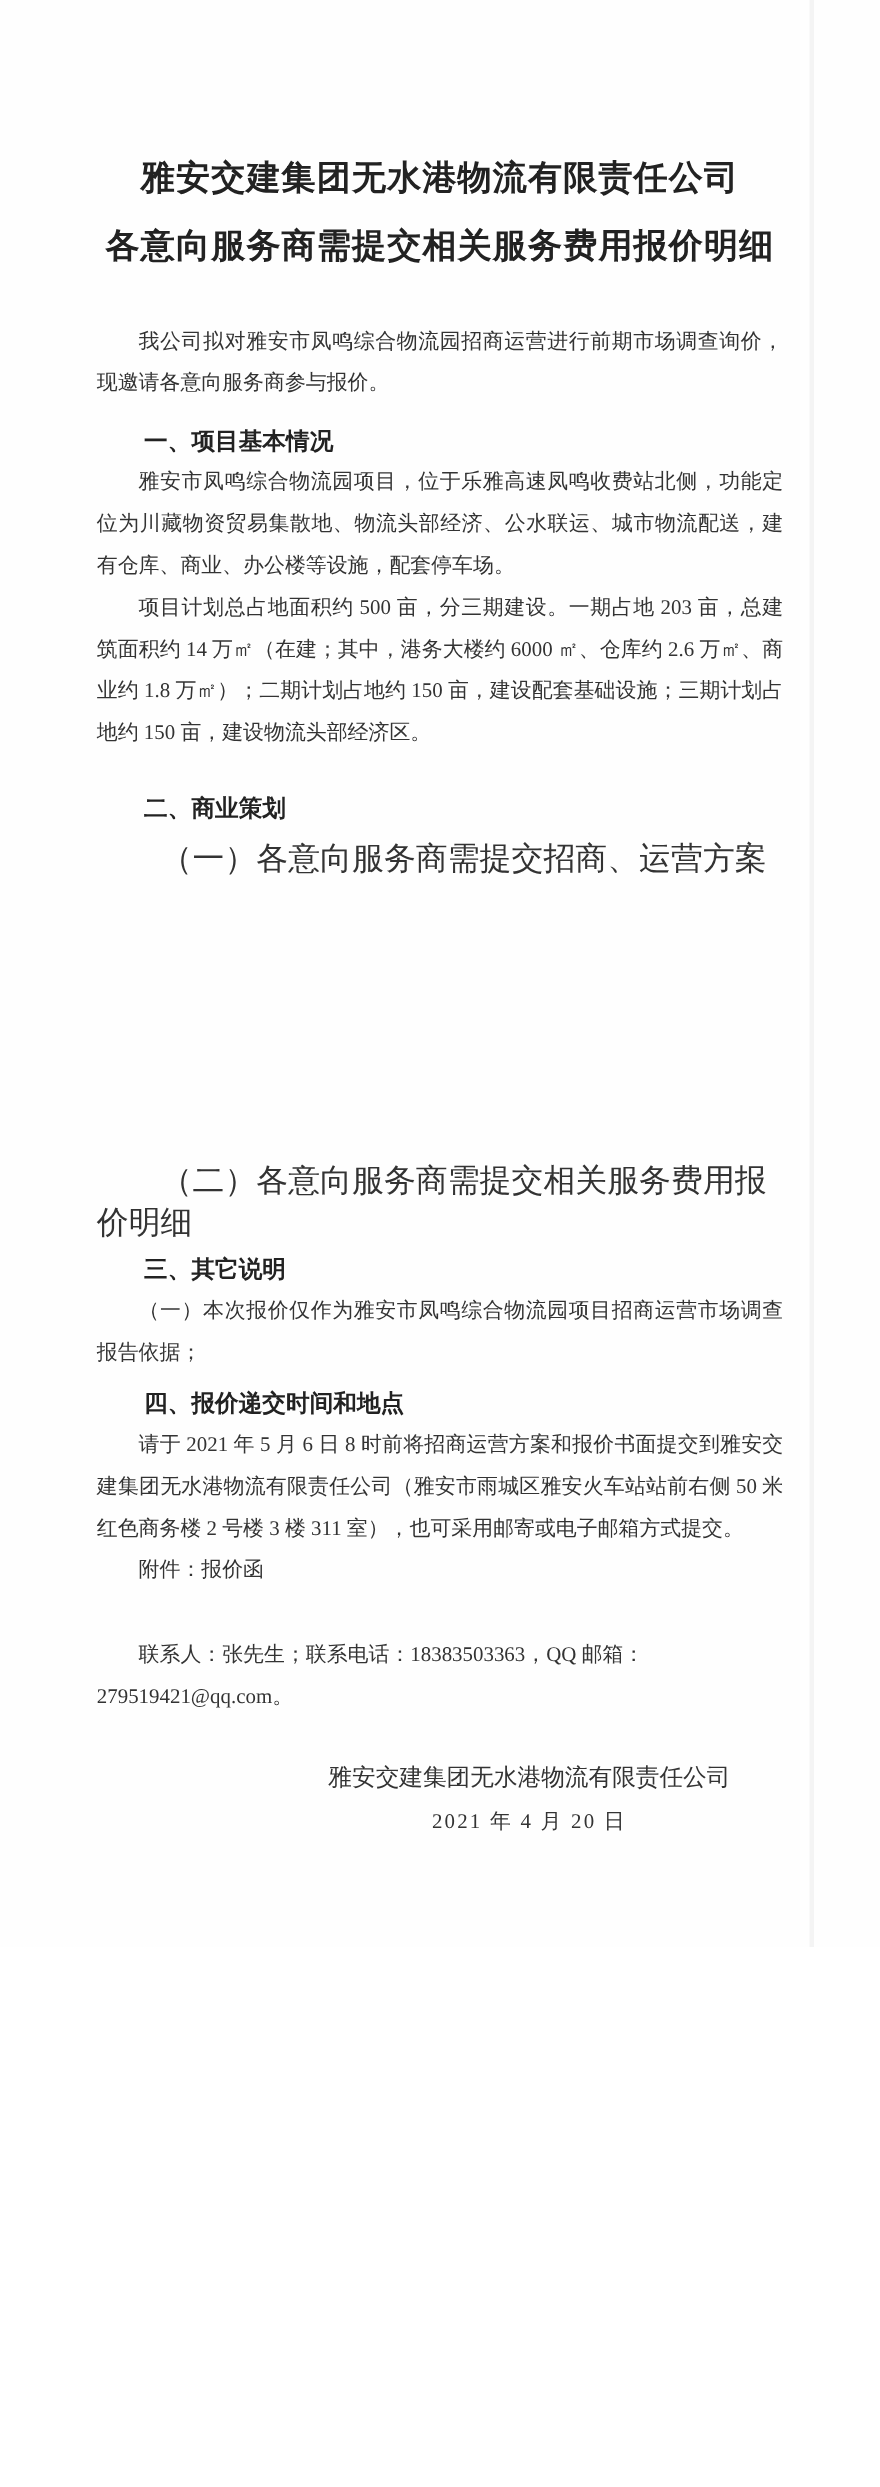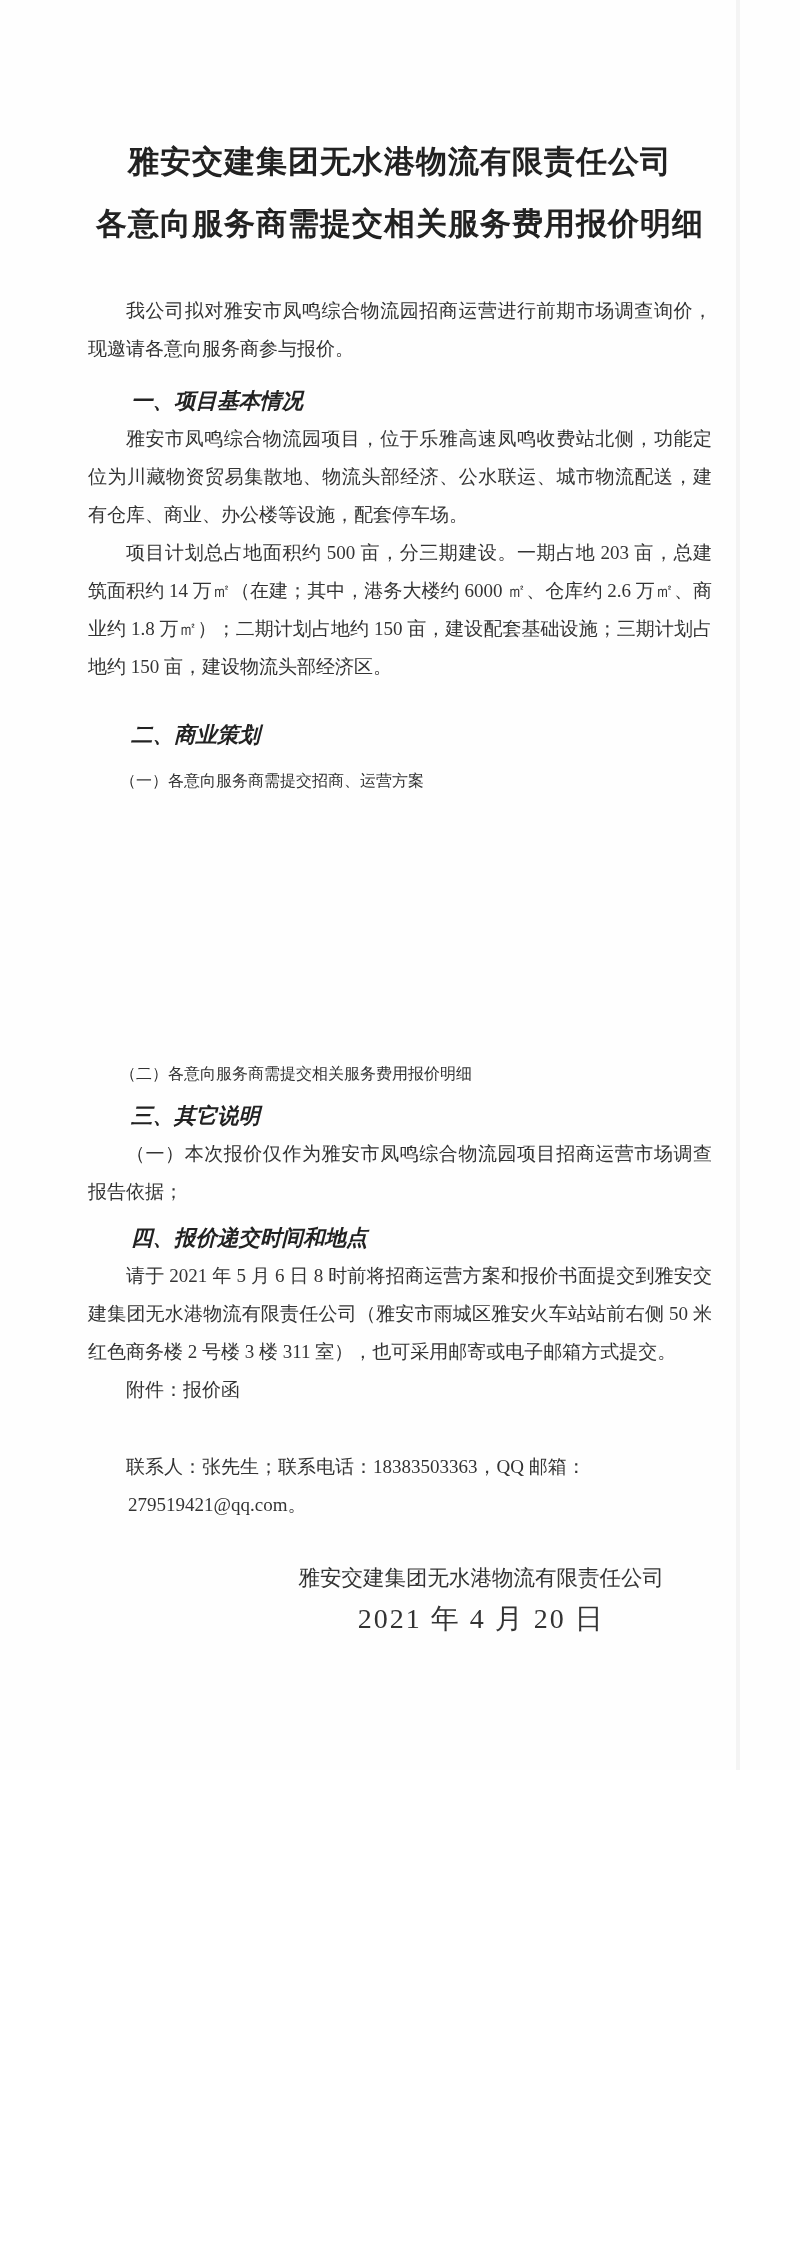--- a/index.html
+++ b/index.html
@@ -49,54 +49,53 @@
   }
   .indent { text-indent: 2em; }
   .sec-heading {
     font-size: 21.5px;
     line-height: 38px;
     font-weight: bold;
     font-family: "Liberation Sans", "DejaVu Sans", sans-serif;
     color: #222;
     margin: 0;
     text-indent: 2em;
-    font-style: italic;
   }
   .sub-heading {
-    font-size: 16px;
+    font-size: 29px;
     line-height: 38px;
     margin: 0;
     text-indent: 2em;
     color: #333;
   }
   .intro-para { margin-top: 48px; }
   .h1-gap { margin-top: 14px; }
   .h2-gap { margin-top: 30px; }
   .sub1-gap { margin-top: 8px; }
   .pagebreak-spacer { height: 255px; }
   .h3-gap { margin-top: 4px; }
   .h4-gap { margin-top: 8px; }
   .contact-para { margin-top: 39px; }
   .contact-line1 { display: block; text-indent: 2em; }
-  .contact-line2 { display: block; text-indent: 0; margin-left: 40px; }
+  .contact-line2 { display: block; text-indent: 0; }
   .signature-block {
     width: max-content;
     margin: 34px 48px 0 auto;
     text-align: center;
     position: relative;
     z-index: 2;
   }
   .signature-company {
     font-size: 21.5px;
     line-height: 40px;
     color: #333;
     margin: 0;
   }
   .signature-date {
-    font-size: 28px;
+    font-size: 19px;
     line-height: 42px;
     color: #333;
     margin: 0;
     letter-spacing: 2px;
   }
   .stamp-wrap {
     position: absolute;
     left: 418px;
     top: 1830px;
     width: 164px;

